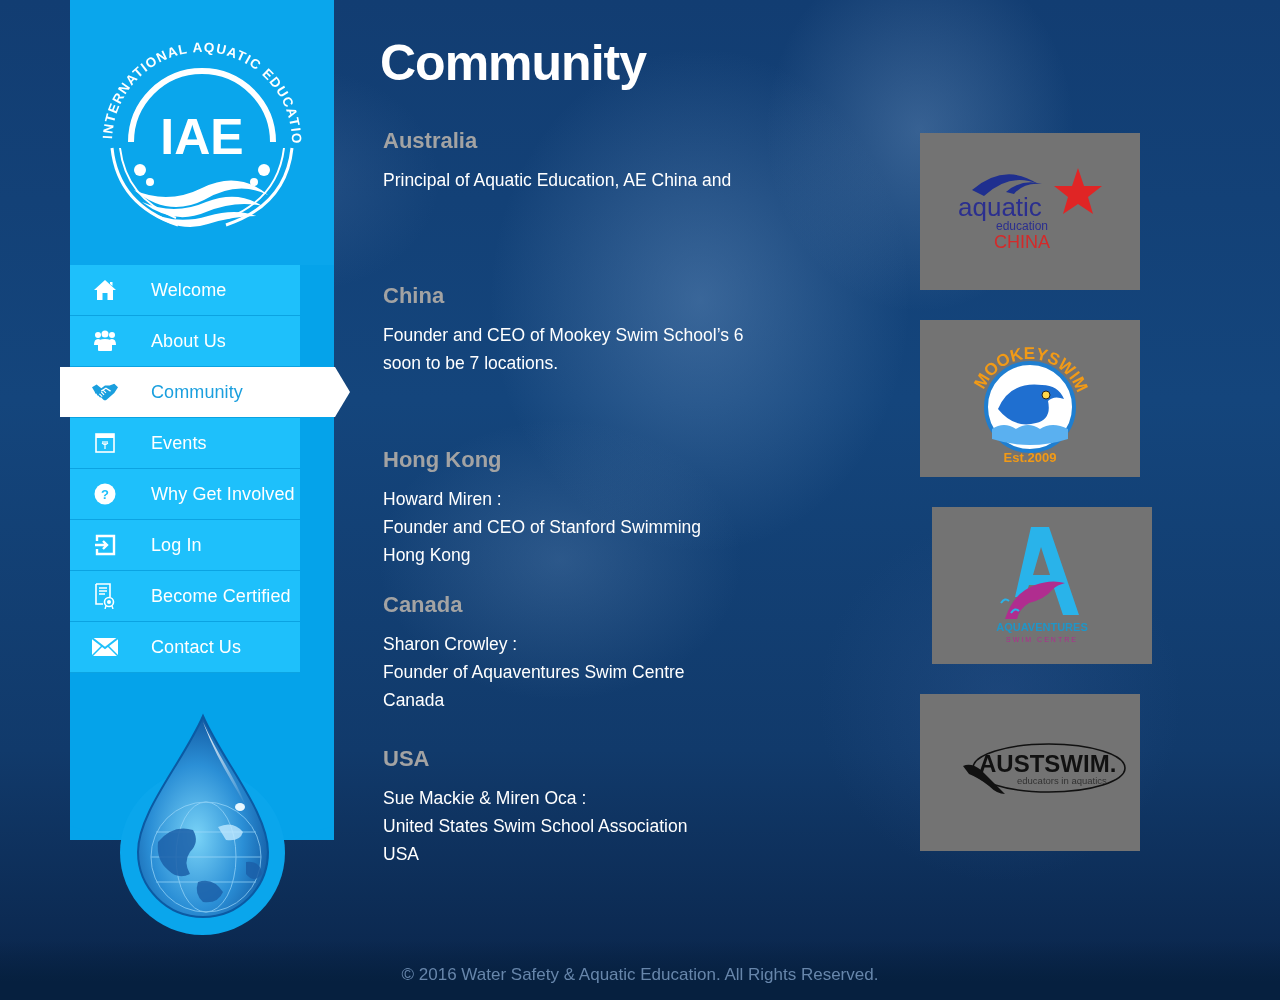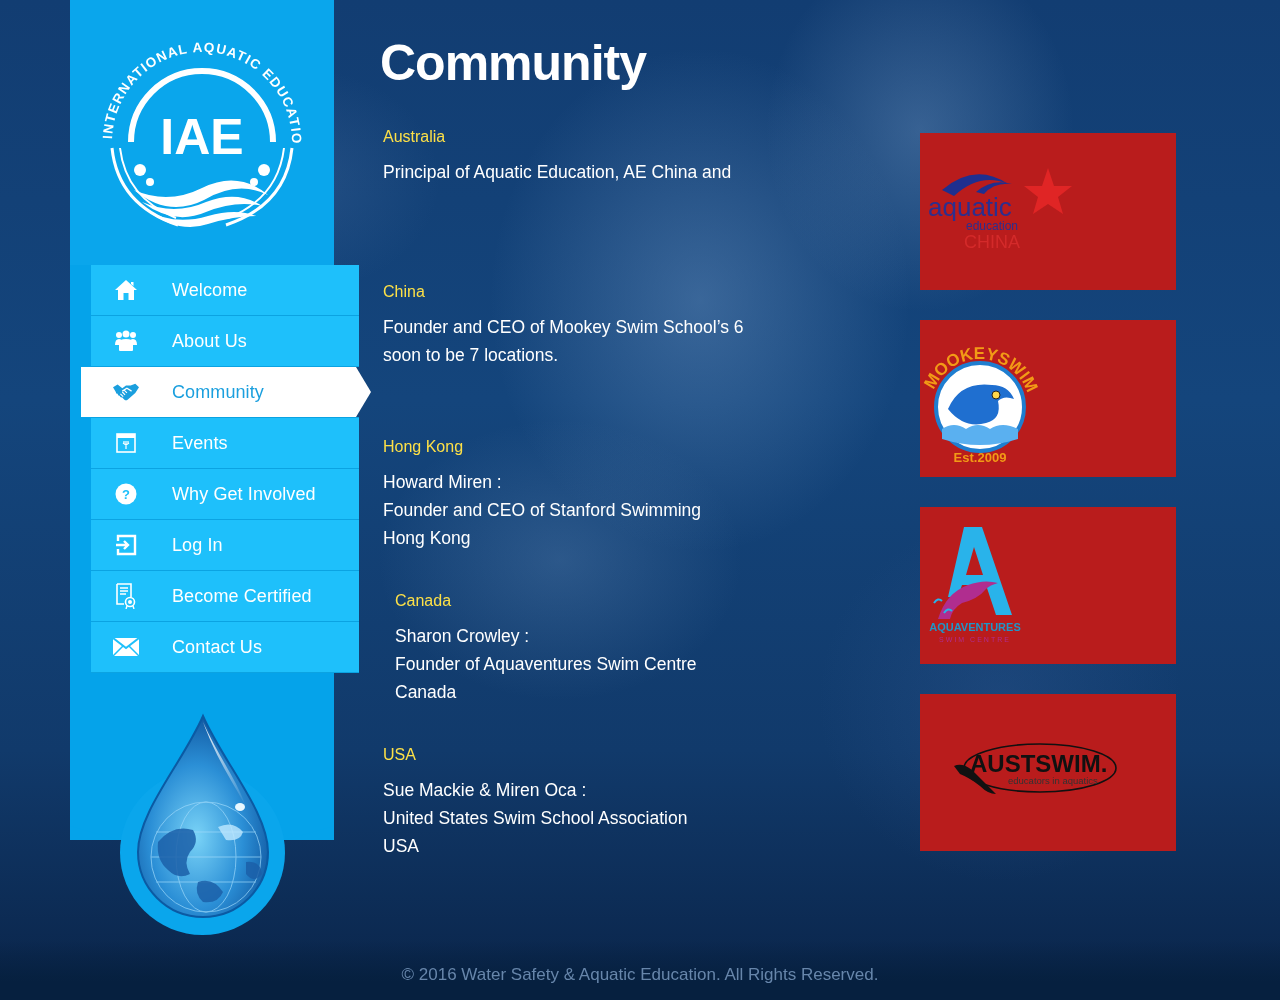--- a/index.html
+++ b/index.html
@@ -28,23 +28,23 @@
   
   .sidebar {
     position: absolute; left: 70px; top: 0; width: 264px; height: 840px;
     background: #05a3ea;
   }
   .logo-area { position: absolute; left: 0; top: 0; width: 264px; height: 265px; background: #0aa6ec; }
   .logo { position: absolute; left: 28px; top: 30px; width: 208px; height: 205px; }
 
   .nav { position: absolute; left: 0; top: 265px; width: 264px; }
   .nav-item {
-    position: relative; height: 51px; width: 268px;
+    position: relative; height: 51px; width: 230px;
     background: #1ec0fb; border-bottom: 1px solid #0ba3e2;
-    display: flex; align-items: center; cursor: pointer; margin-left: 21px;
+    display: flex; align-items: center; cursor: pointer;
   }
   .nav-item .icon { position: absolute; left: 22px; top: 13px; width: 26px; height: 24px; display: flex; align-items: center; justify-content: center; }
   .nav-item .label { position: absolute; left: 81px; font-size: 18px; color: #fff; letter-spacing: 0.1px; }
   .nav-item.active { background: transparent; border-bottom: 1px solid #0ba3e2; }
   .nav-item.active .active-bg {
     position: absolute; left: -10px; top: 0; width: 290px; height: 50px;
     background: #fff;
     clip-path: polygon(0 0, 275px 0, 290px 25px, 275px 50px, 0 50px);
   }
   .nav-item.active .label { color: #1a9fde; }
@@ -58,27 +58,27 @@
   }
   .drop-svg { position: absolute; left: 8px; top: -28px; width: 150px; height: 210px; }
 
   
   .main { position: absolute; left: 380px; top: 0; width: 500px; }
   .page-title {
     position: absolute; left: 0; top: 34px;
     font-size: 50px; font-weight: bold; color: #fff; letter-spacing: -1px;
   }
   .region { position: absolute; left: 3px; width: 460px; }
-  .region h2 { font-size: 16px; font-weight: normal; color: #fde047; margin-bottom: 12px; }
+  .region h2 { font-size: 22px; font-weight: bold; color: #a3a3a3; margin-bottom: 12px; }
   .region p { font-size: 17.5px; line-height: 28px; color: #fff; }
 
   
   .logo-card {
-    position: absolute; left: 920px; width: 256px; height: 157px; background: #b91c1c;
-    display: flex; align-items: center; justify-content: flex-start;
+    position: absolute; left: 920px; width: 220px; height: 157px; background: #737373;
+    display: flex; align-items: center; justify-content: center;
   }
 
   .footer {
     position: absolute; left: 0; width: 1280px; top: 965px; text-align: center;
     font-size: 17px; color: #6786ab;
   }
 </style>
 </head>
 <body>
 
@@ -234,28 +234,28 @@
     <h2>Australia</h2>
     <p>Principal of Aquatic Education, AE China and</p>
   </section>
 
   <section class="region" style="top:283px;">
     <h2>China</h2>
     <p>Founder and CEO of Mookey Swim School’s 6</p>
     <p>soon to be 7 locations.</p>
   </section>
 
-  <section class="region" style="top:438px;">
+  <section class="region" style="top:447px;">
     <h2>Hong Kong</h2>
     <p>Howard Miren :</p>
     <p>Founder and CEO of Stanford Swimming</p>
     <p>Hong Kong</p>
   </section>
 
-  <section class="region" style="top:592px;margin-left:12px;">
+  <section class="region" style="top:592px;">
     <h2>Canada</h2>
     <p>Sharon Crowley :</p>
     <p>Founder of Aquaventures Swim Centre</p>
     <p>Canada</p>
   </section>
 
   <section class="region" style="top:746px;">
     <h2>USA</h2>
     <p>Sue Mackie &amp; Miren Oca :</p>
     <p>United States Swim School Association</p>
@@ -283,21 +283,21 @@
       <textPath href="#mkArc" startOffset="4%">MOOKEYSWIM</textPath>
     </text>
     <circle cx="60" cy="78" r="44" fill="#fff" stroke="#1f7ed0" stroke-width="4"></circle>
     <path d="M28 80 Q40 52 72 56 Q88 56 94 70 Q84 66 78 72 Q82 90 66 94 Q44 100 28 80 Z" fill="#1f6fd0"></path>
     <circle cx="76" cy="66" r="4" fill="#ffd84a" stroke="#222" stroke-width="1"></circle>
     <path d="M22 100 Q34 92 46 100 Q58 92 70 100 Q82 92 98 100 L98 110 Q60 122 22 110 Z" fill="#5ab0f0"></path>
     <text x="60" y="133" text-anchor="middle" font-family="Liberation Sans, sans-serif" font-weight="bold" font-size="13" fill="#f29a16">Est.2009</text>
   </svg>
 </div>
 
-<div class="logo-card" style="top:507px;">
+<div class="logo-card" style="top:507px;margin-left:12px;">
   <svg width="110" height="125" viewBox="0 0 110 125">
     <path d="M44 4 L62 4 L92 92 L76 92 L66 62 L42 62 L38 74 L28 74 Z M46 52 L63 52 L54 24 Z" fill="#29b3ea"></path>
     <path d="M18 96 Q26 70 48 62 Q64 56 78 60 Q70 62 66 66 Q58 76 42 80 Q32 86 30 96 Z" fill="#b02d8f"></path>
     <path d="M14 80 Q18 74 22 78 M24 90 Q28 84 32 88" stroke="#29b3ea" stroke-width="2" fill="none"></path>
     <text x="55" y="108" text-anchor="middle" font-family="Liberation Sans, sans-serif" font-weight="bold" font-size="11" fill="#1f96c8">AQUAVENTURES</text>
     <text x="55" y="119" text-anchor="middle" font-family="Liberation Sans, sans-serif" font-size="7" fill="#b02d8f" letter-spacing="2">SWIM CENTRE</text>
   </svg>
 </div>
 
 <div class="logo-card" style="top:694px;padding-left:32px;">

